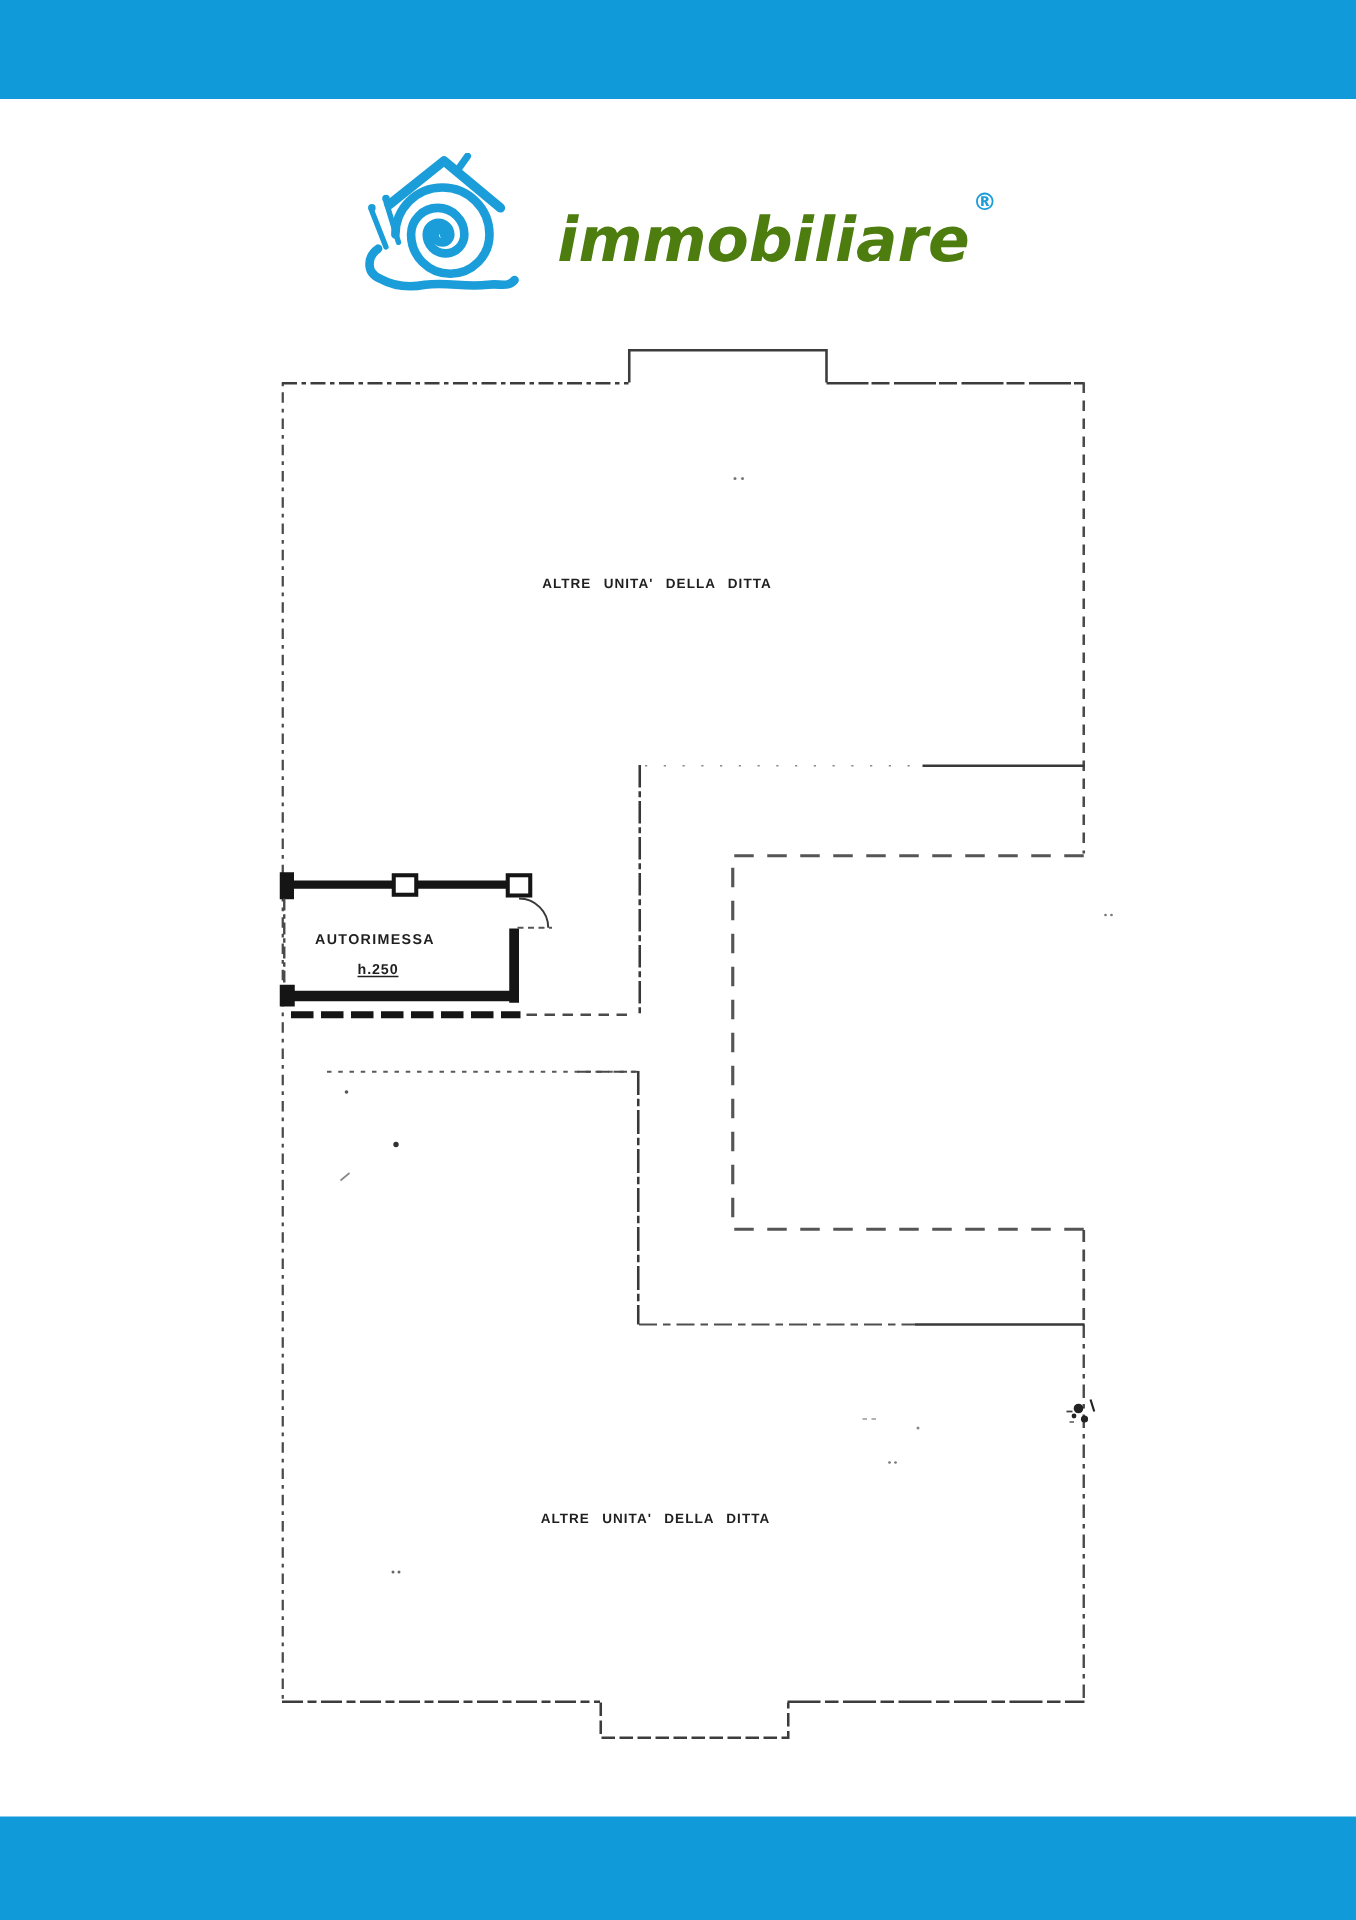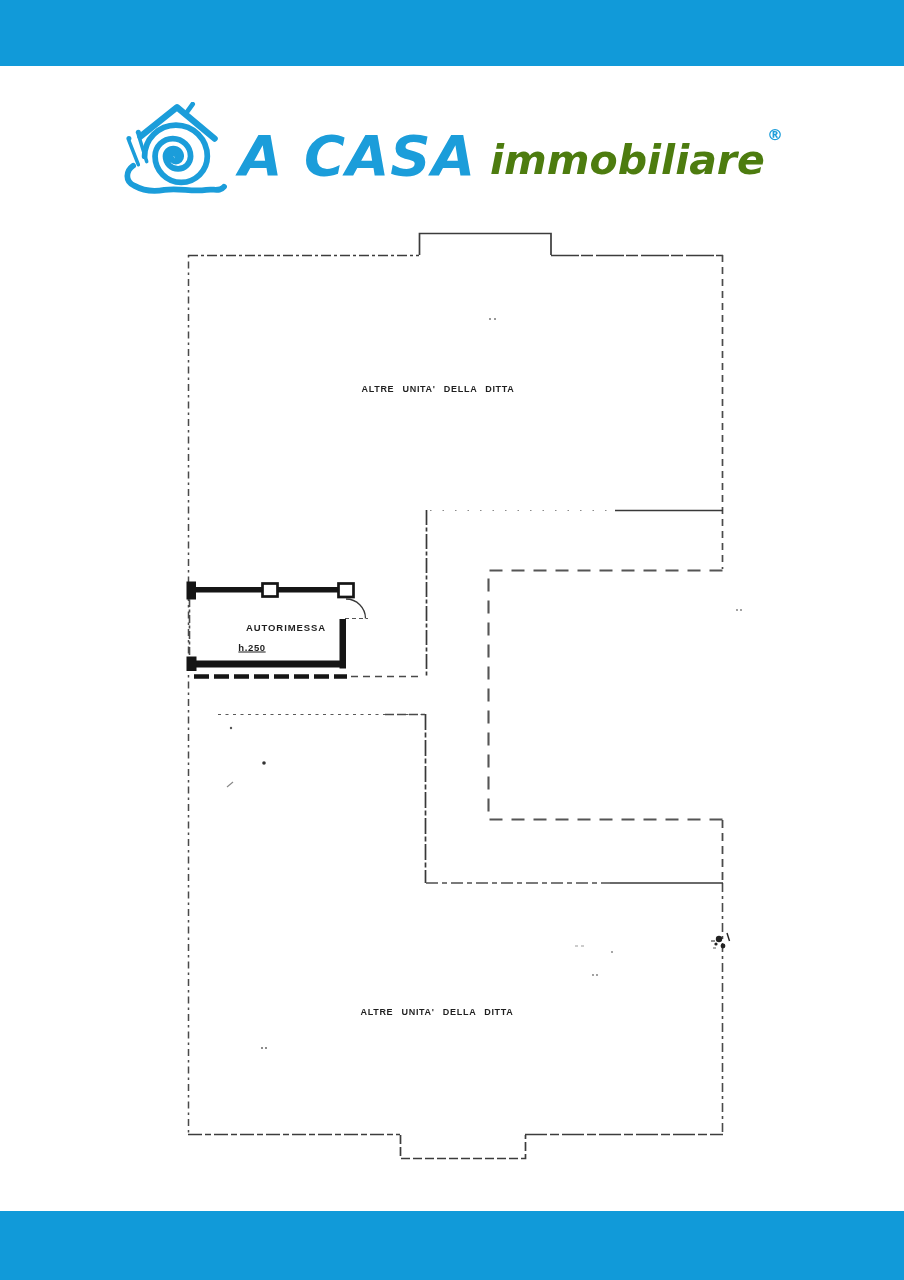--- a/index.html
+++ b/index.html
@@ -48,21 +48,20 @@
 
       <path d="M19 52 A30 30 0 0 1 79 52 A25 25 0 0 1 29 52 A17 17 0 0 1 63 52 A12 12 0 0 1 39 52 A7.5 7.5 0 0 1 54 52 A5 5 0 0 1 44 52 A3 3 0 0 1 50 52" stroke-width="5.5"></path>
 
       <path d="M13 60 L4 37" stroke-width="3.4"></path>
       <path d="M21 57 L13 31" stroke-width="3.4"></path>
       <circle cx="4" cy="35" r="2.4" fill="#1b9dda" stroke="none"></circle>
       <circle cx="13" cy="29" r="2.4" fill="#1b9dda" stroke="none"></circle>
 
       <path d="M8 61 C1 66 0 76 9 80 C18 85 28 86 38 84 C53 82 63 86 78 84 C86 83 91 86 95 81" stroke-width="5.5"></path>
     </svg>
-    <span class="brand-primary">A CASA</span>
     <span class="brand-secondary">immobiliare</span>
     <span class="brand-reg">®</span>
   </header>
 
   <main class="plan">
     <svg width="904" height="1280" viewBox="0 0 904 1280" fill="none" stroke-linecap="butt">
 
       <g stroke="#4a4a4a">
 
         <path d="M188.5 255 V1135" stroke-width="1.5" stroke-dasharray="2.5 4 7 4"></path>
@@ -134,19 +133,19 @@
           <path d="M713 948 h3" stroke="#555555" stroke-width="1" fill="none"></path>
         </g>
         <circle cx="262" cy="1048" r="1" fill="#666666"></circle>
           <circle cx="266" cy="1048" r="1" fill="#666666"></circle>
         <circle cx="593" cy="975" r="0.9"></circle>
           <circle cx="597" cy="975" r="0.9"></circle>
       </g>
     </svg>
 
     <div class="plan-label lbl-area" style="left:438px;top:389px;">ALTRE UNITA' DELLA DITTA</div>
-    <div class="plan-label lbl-room" style="left:250px;top:627px;margin-left:36px;">AUTORIMESSA</div>
+    <div class="plan-label lbl-room" style="left:250px;top:627px;">AUTORIMESSA</div>
     <div class="plan-label lbl-h" style="left:252px;top:647px;text-decoration:underline;">h.250</div>
     <div class="plan-label lbl-area" style="left:437px;top:1012px;">ALTRE UNITA' DELLA DITTA</div>
   </main>
 
   <div class="bar bottom"></div>
 </div>
 
 </body></html>

